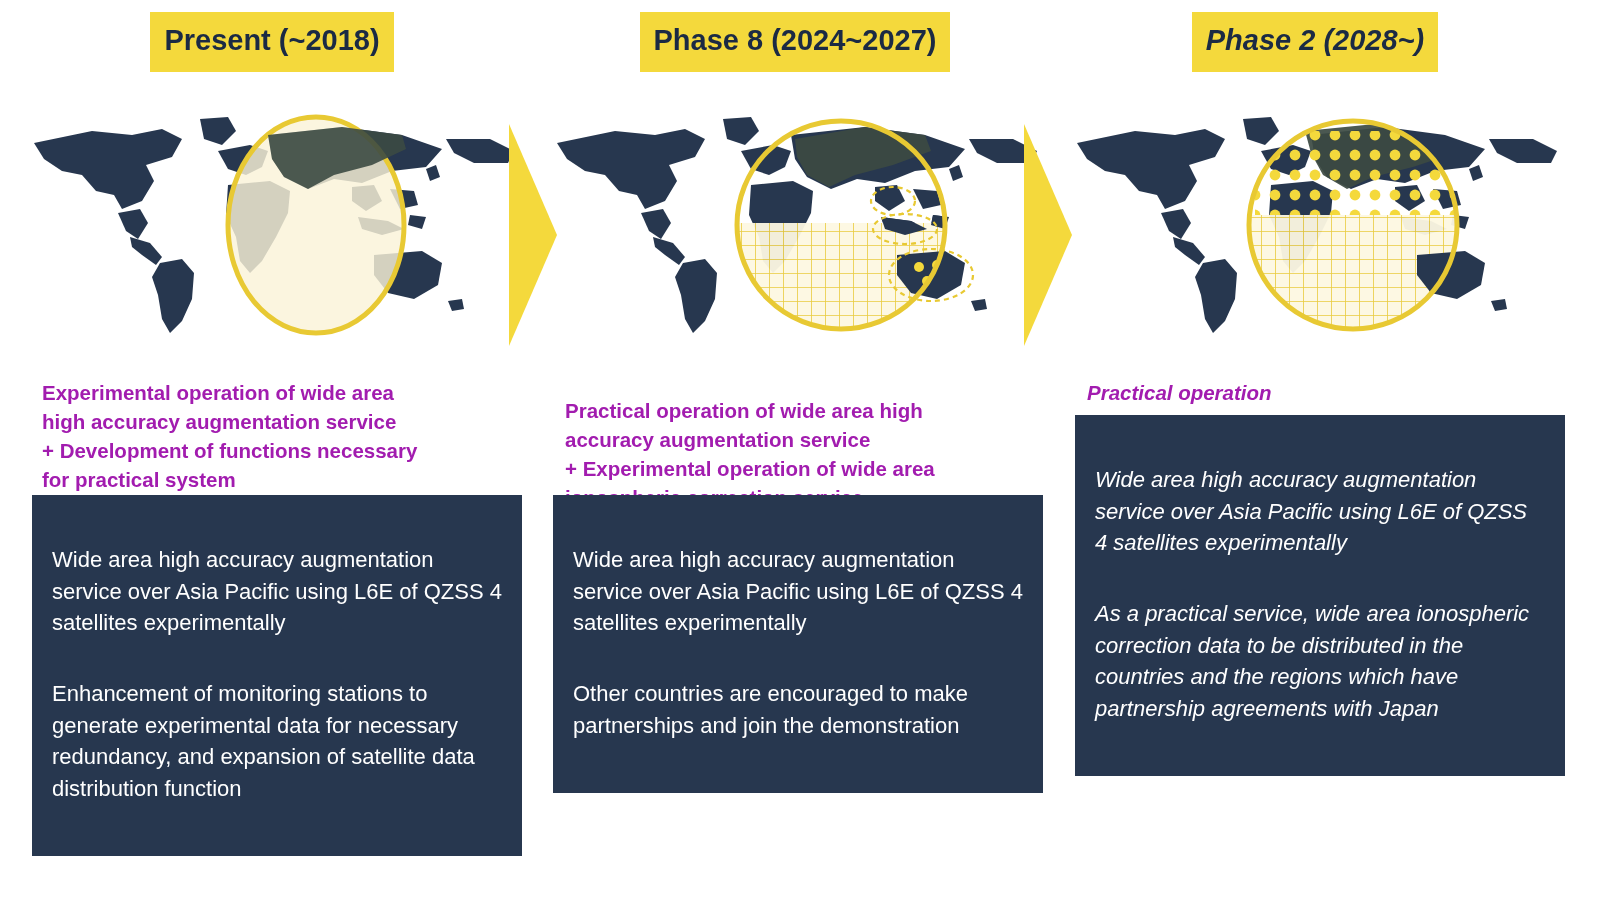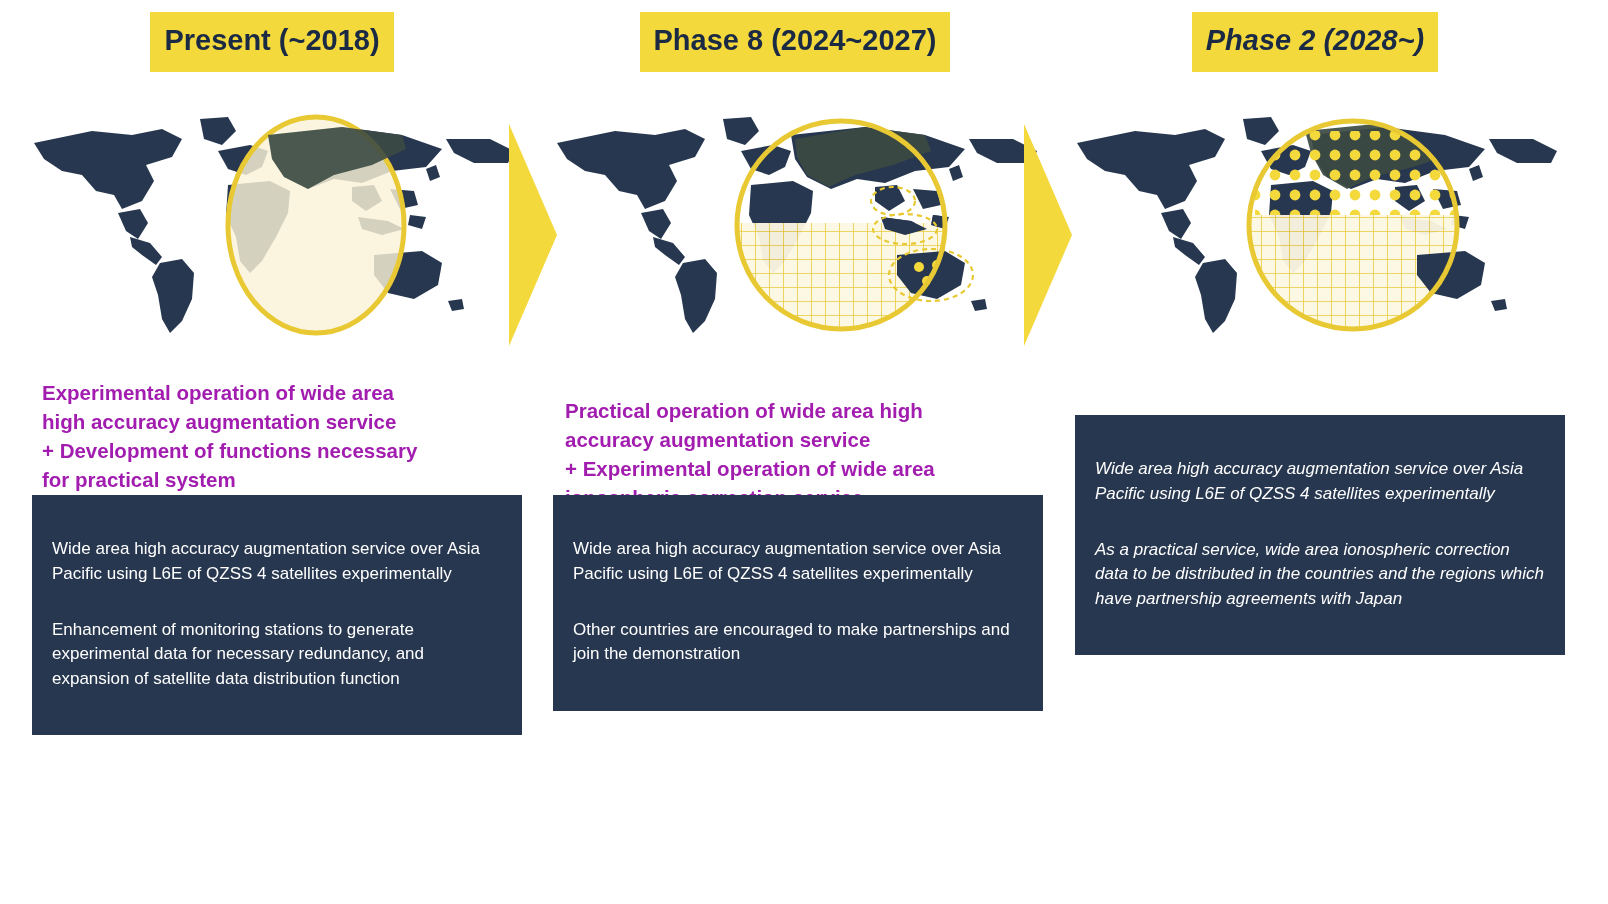--- a/index.html
+++ b/index.html
@@ -86,21 +86,21 @@
   }
   #caption-0 { top: 378px; }
   #caption-1 { top: 396px; }
   #caption-2 { top: 378px; left: 22px; }
 
   
   .detail-box {
     position: absolute;
     background: #27374f;
     color: #ffffff;
-    font-size: 17px;
+    font-size: 22px;
     line-height: 1.43;
     padding: 18px 20px 20px 20px;
     box-sizing: border-box;
     white-space: pre-line;
   }
   #detail-0 { left: 10px; top: 495px; width: 490px; }
   #detail-1 { left: 8px;  top: 495px; width: 490px; }
   #detail-2 { left: 10px; top: 415px; width: 490px; }
 
   .detail-para + .detail-para { margin-top: 8px; }
@@ -294,20 +294,21 @@
           <rect x="190" y="26" width="204" height="84" fill="url(#dots2)"></rect>
           <g fill="#27374f">
             <path d="M352,150 L400,146 L420,158 L416,180 L392,194 L366,188 L352,170 Z"></path>
           </g>
         </g>
 
         <circle cx="288" cy="120" r="104" fill="none" stroke="#e8c933" stroke-width="5"></circle>
       </svg>
     </div>
 
+    <div class="caption" id="caption-2">Practical operation</div>
 
     <div class="detail-box" id="detail-2">
       <div class="detail-para">Wide area high accuracy augmentation service over Asia Pacific using L6E of QZSS 4 satellites experimentally</div>
       <div class="detail-para">As a practical service, wide area ionospheric correction data to be distributed in the countries and the regions which have partnership agreements with Japan</div>
     </div>
   </div>
 
 </div>
 
 </body></html>

